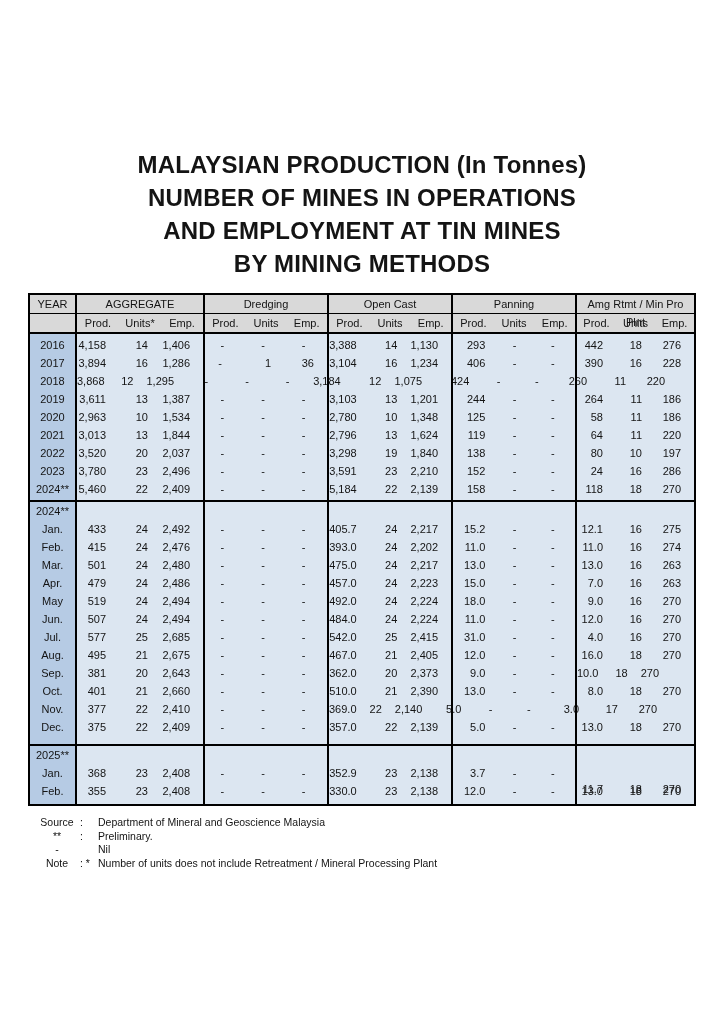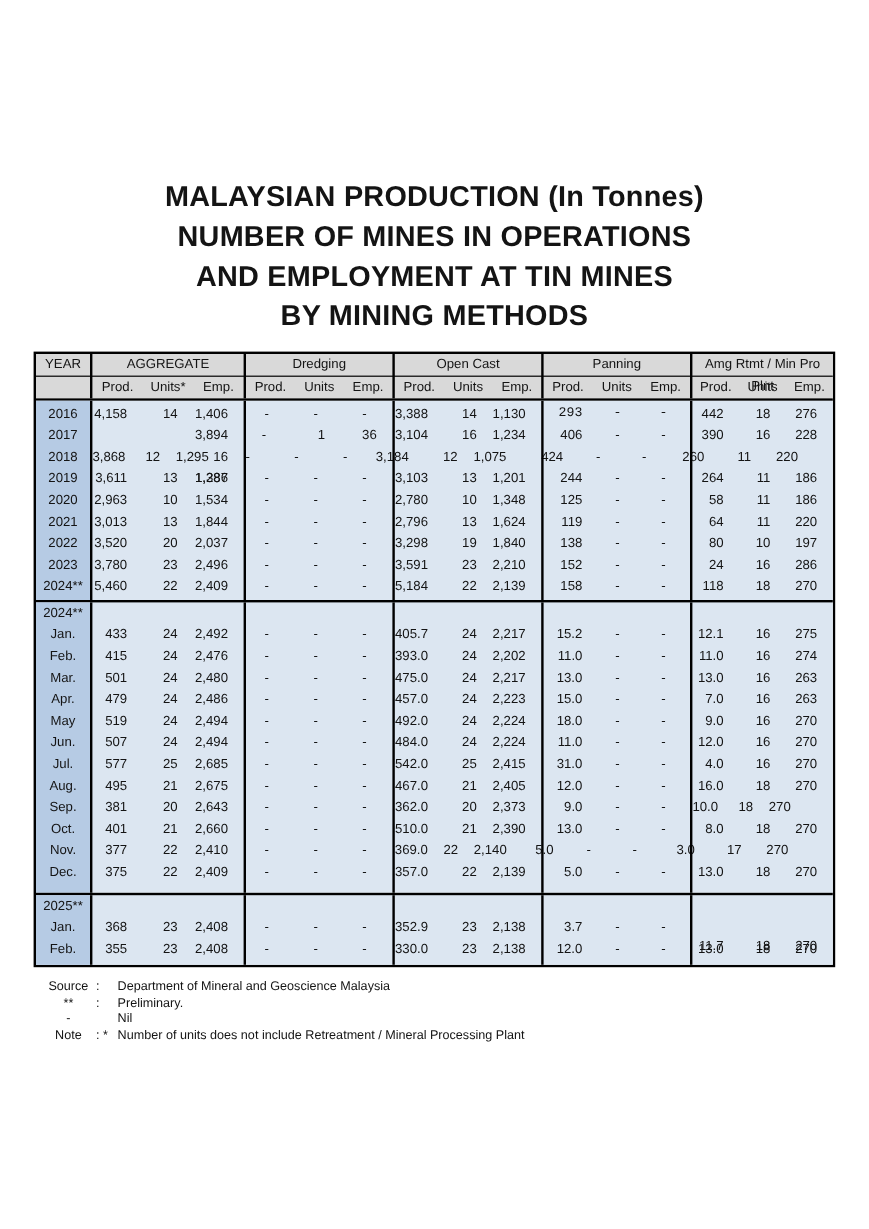--- a/index.html
+++ b/index.html
@@ -116,34 +116,34 @@
             <div class="grp" style="width: 124px;">
               <span class="c dash">-</span>
               <span class="c dash">-</span>
               <span class="c dash">-</span>
             </div>
             <div class="grp" style="width: 124px;">
               <span class="c">3,388</span>
               <span class="c">14</span>
               <span class="c">1,130</span>
             </div>
-            <div class="grp" style="width: 124px; font-family: Liberation Mono, monospace;">
+            <div class="grp" style="width: 124px;">
               <span class="c">293</span>
               <span class="c dash">-</span>
               <span class="c dash">-</span>
             </div>
             <div class="grp" style="width: 119px;">
               <span class="c">442</span>
               <span class="c">18</span>
               <span class="c">276</span>
             </div>
           </div>
           <div class="row">
             <div class="y">2017</div>
-            <div class="grp" style="width: 128px; flex-direction: column;">
+            <div class="grp" style="width: 128px;">
               <span class="c">3,894</span>
               <span class="c">16</span>
               <span class="c">1,286</span>
             </div>
             <div class="grp" style="width: 124px;">
               <span class="c dash">-</span>
               <span class="c">1</span>
               <span class="c">36</span>
             </div>
             <div class="grp" style="width: 124px;">

